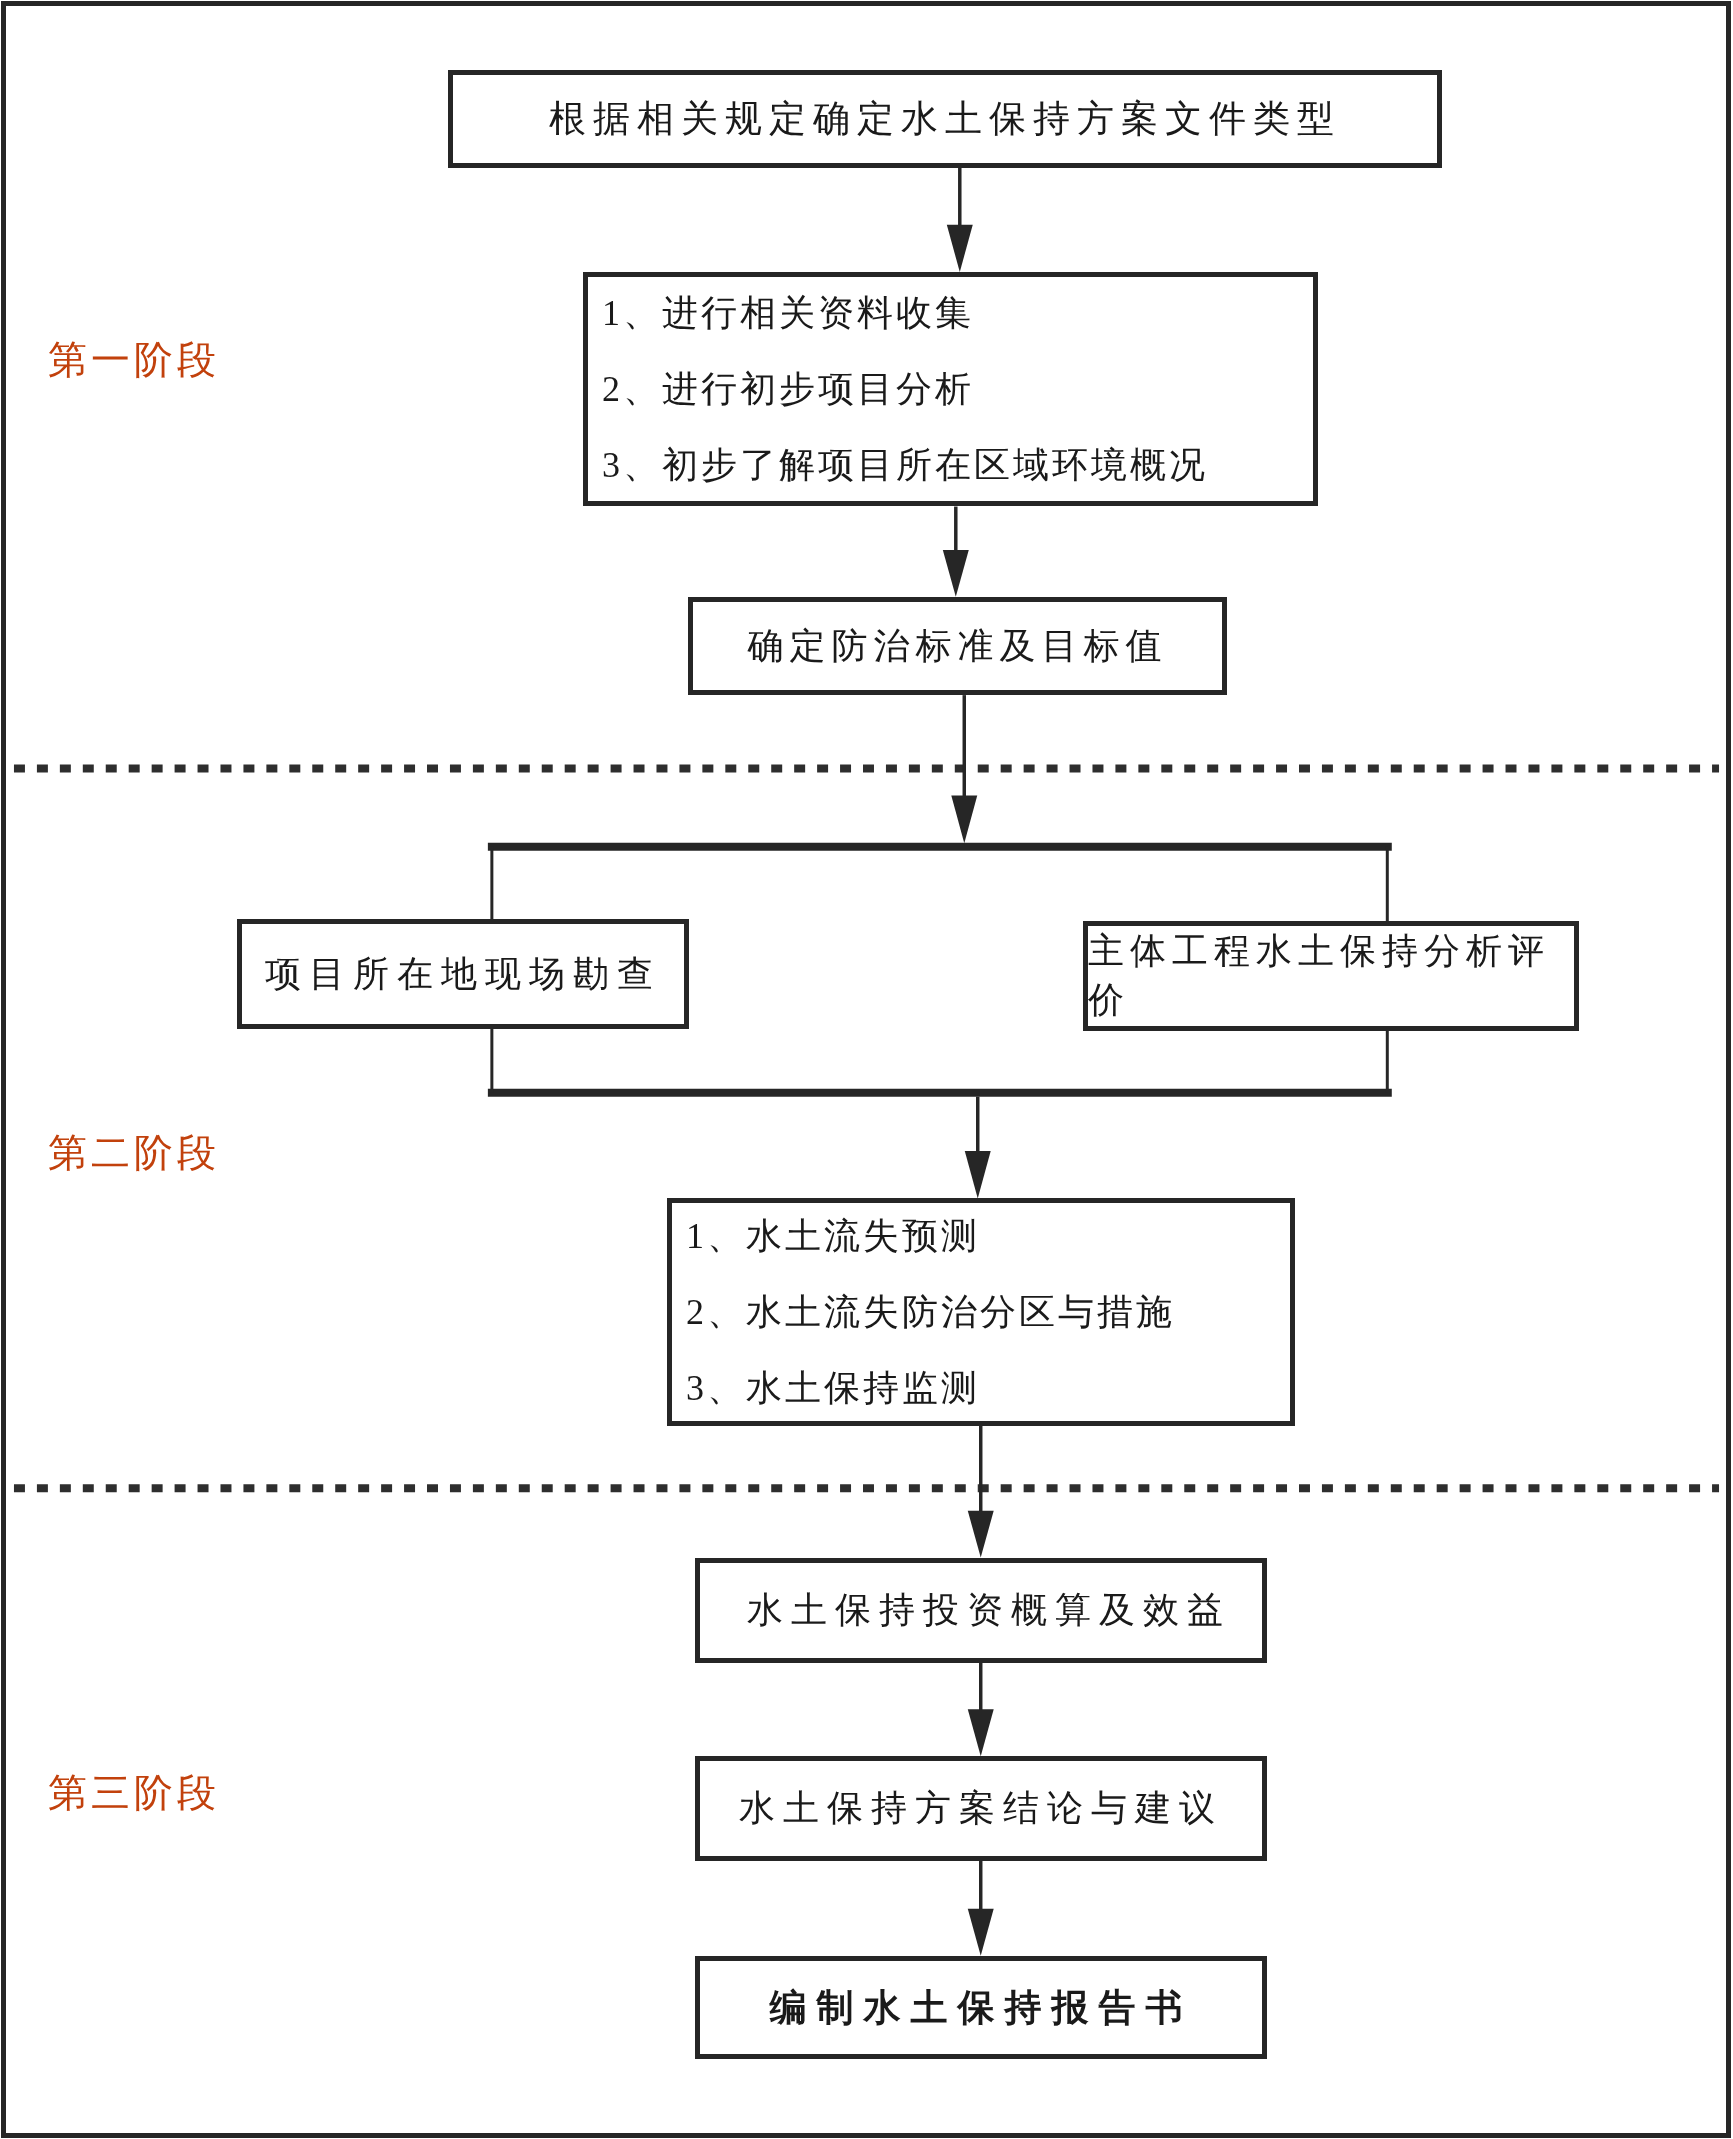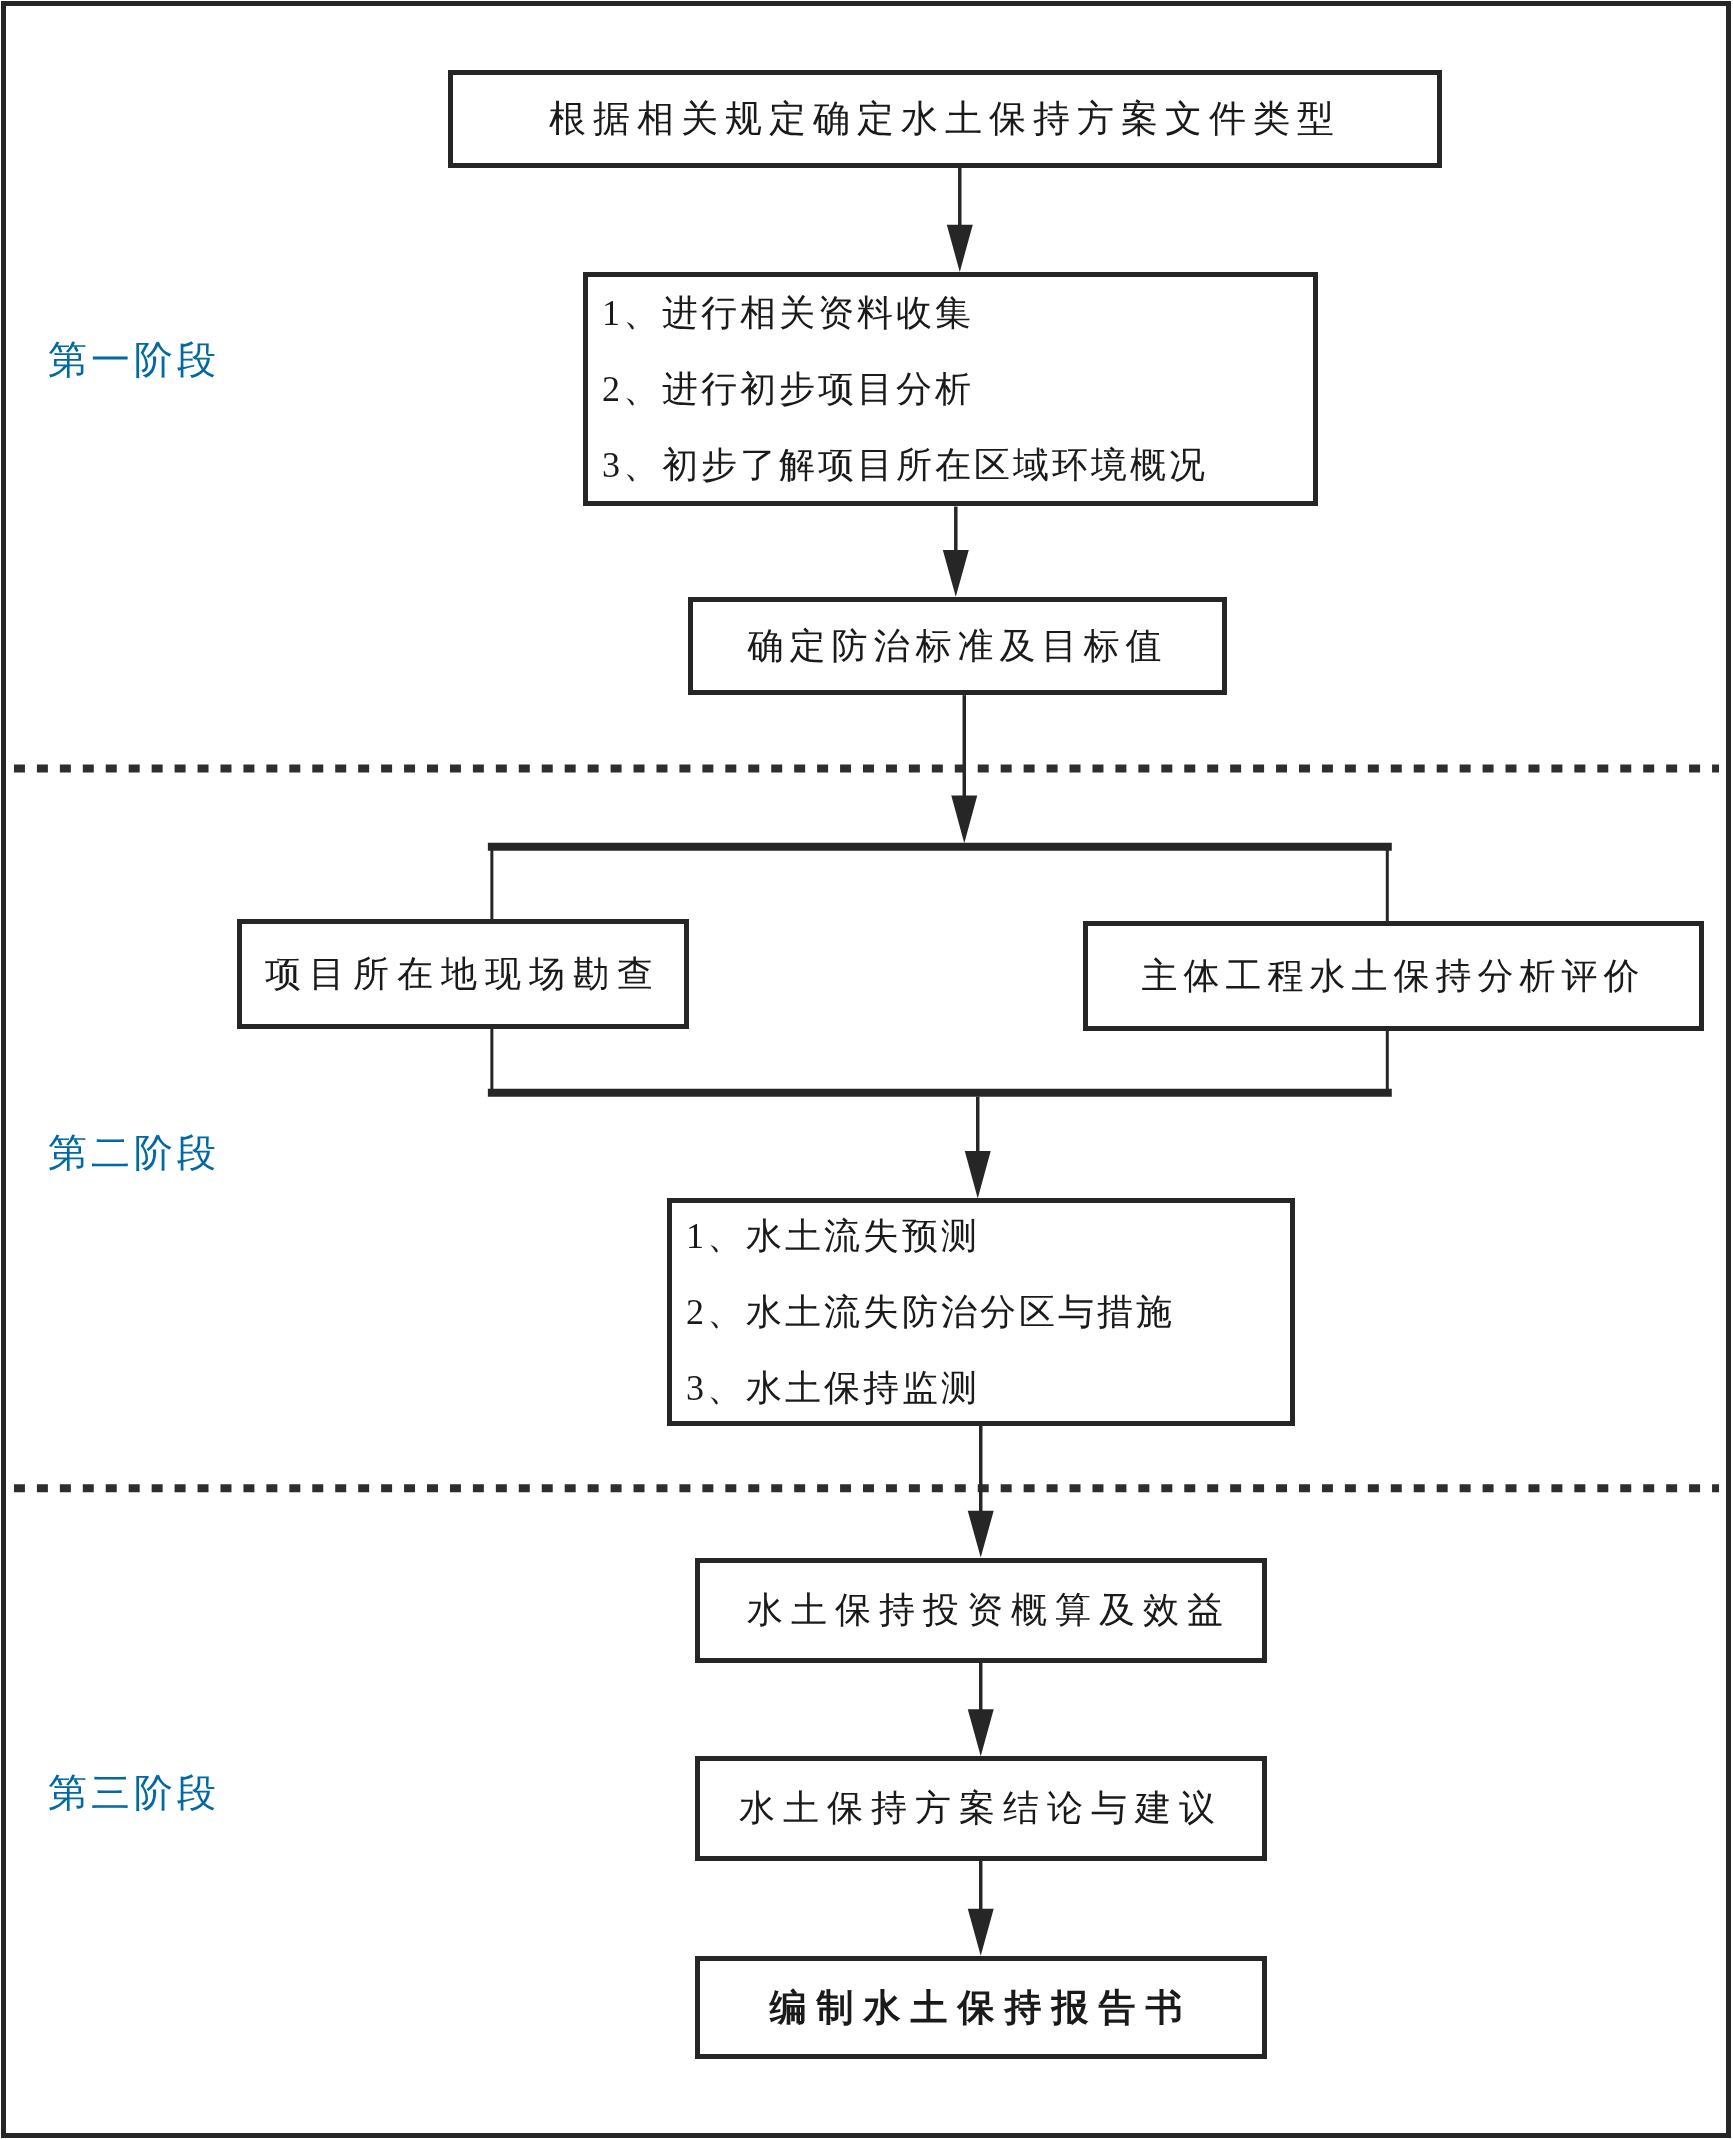--- a/index.html
+++ b/index.html
@@ -47,21 +47,21 @@
   .flow-box.list .lines {
     padding-left: 14px;
     padding-right: 10px;
   }
   .flow-box.list .line {
     line-height: 76px;
     white-space: nowrap;
   }
   .stage-label {
     position: absolute;
-    color: #0369a1;
+    color: #c2410c;
     font-size: 39px;
     letter-spacing: 4px;
     white-space: nowrap;
   }
   .t74 { font-size: 37px; letter-spacing: 7px; }
   .t72 { font-size: 36px; letter-spacing: 6px; }
   .t72w { font-size: 36px; letter-spacing: 8px; }
   .t72r { font-size: 37px; letter-spacing: 10px; font-weight: bold; }
   .list { font-size: 36px; letter-spacing: 3px; }
 </style>
@@ -119,21 +119,21 @@
   </div>
 
   <div class="flow-box t72" style="left:688px; top:597px; width:539px; height:98px;">
     <span>确定防治标准及目标值</span>
   </div>
 
   <div class="flow-box t72w" style="left:237px; top:919px; width:452px; height:110px;">
     <span>项目所在地现场勘查</span>
   </div>
 
-  <div class="flow-box t72" style="left:1083px; top:921px; width:621px; height:110px;">
+  <div class="flow-box t72" style="left:1083px; top:921px; width:496px; height:110px;">
     <span>主体工程水土保持分析评价</span>
   </div>
 
   <div class="flow-box list" style="left:667px; top:1198px; width:628px; height:228px;">
     <div class="lines">
       <div class="line">1、水土流失预测</div>
       <div class="line">2、水土流失防治分区与措施</div>
       <div class="line">3、水土保持监测</div>
     </div>
   </div>

